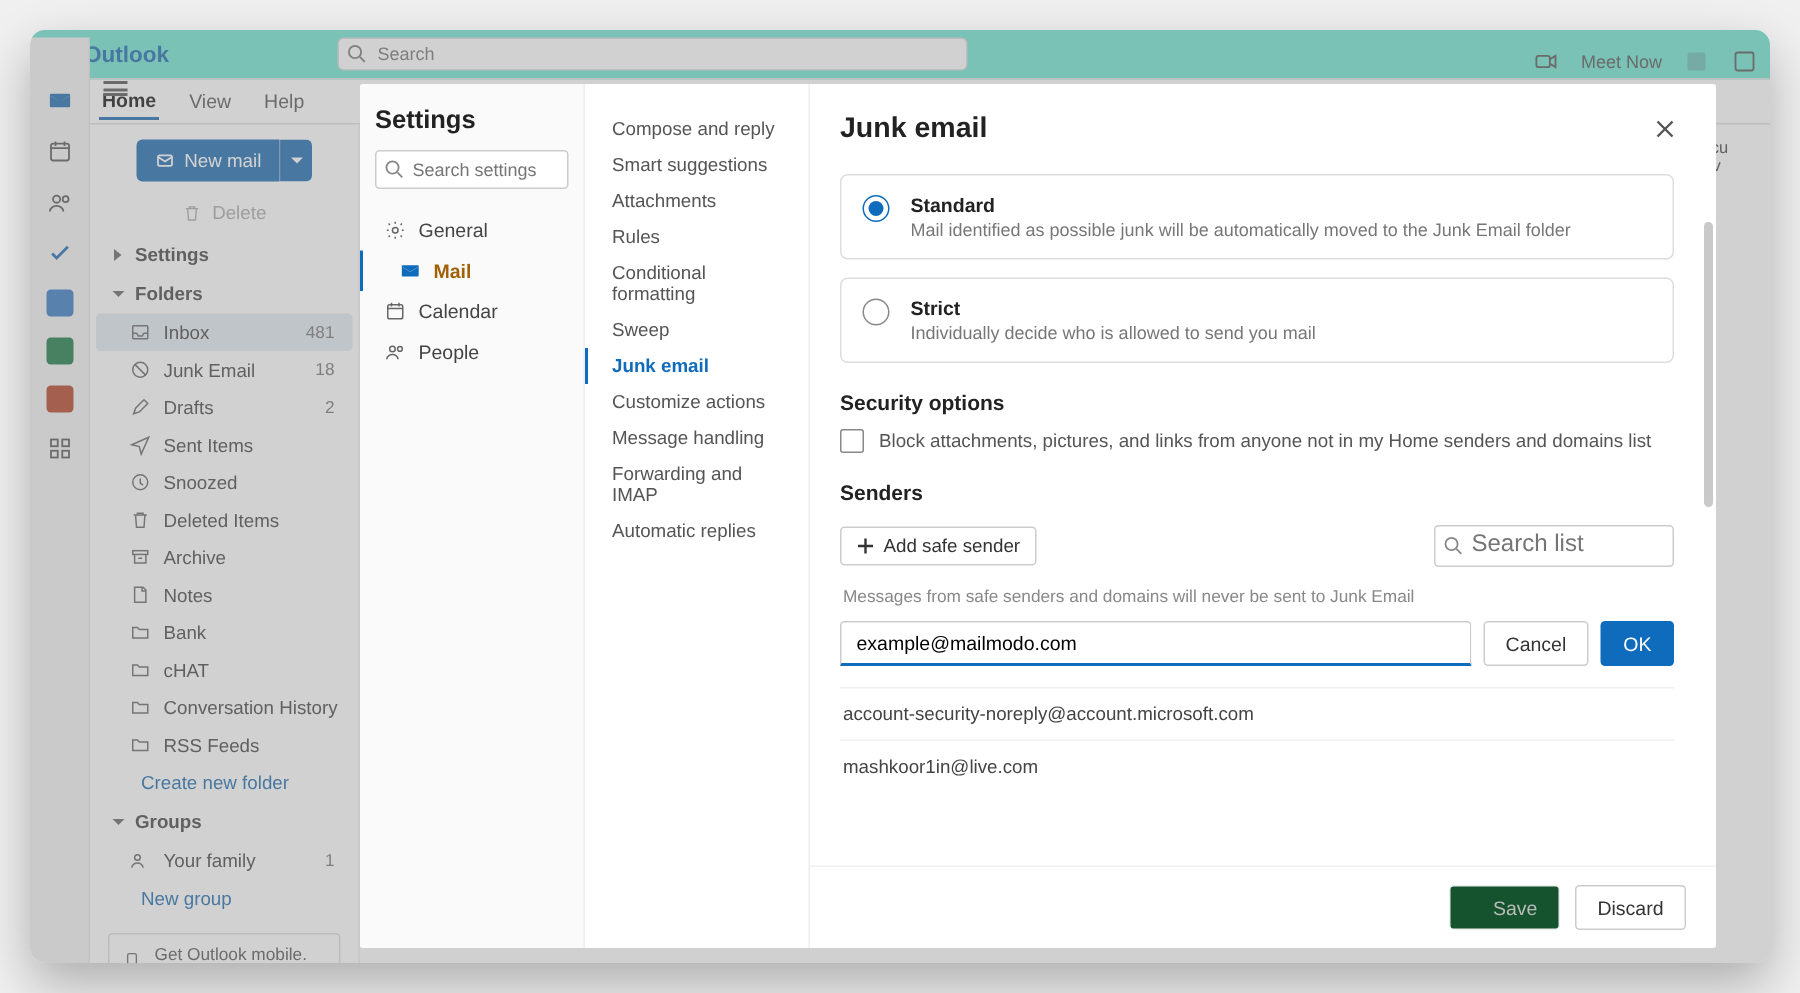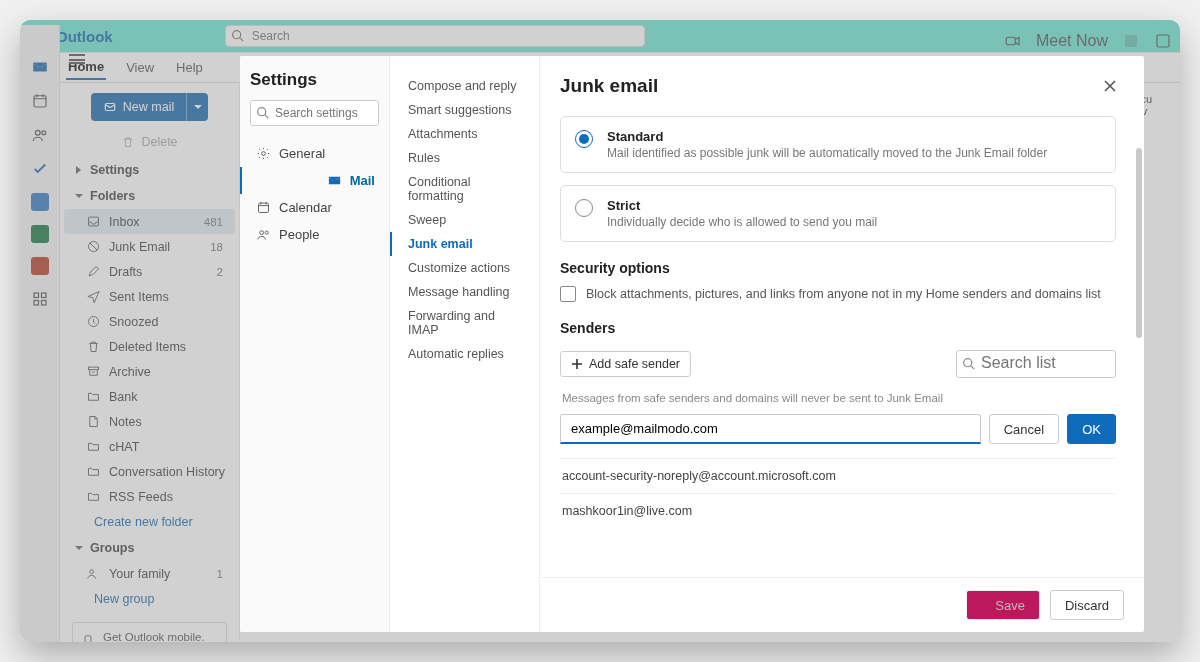--- a/index.html
+++ b/index.html
@@ -10,21 +10,21 @@
   
   .app-bg { position: absolute; inset: 0; filter: grayscale(.15); }
 
   .topbar { height: 28px; display: flex; align-items: center; background: #5eead4; padding: 16px 8px; gap: 12px; font-size: 13px; border-bottom: 1px solid #e5e5e5; }
   .topbar .grip { width: 16px; height: 16px; color: #666; }
   .topbar .brand { color: #0f6cbd; font-weight: 600; font-size: 15px; }
   .topbar .search { flex: 0 0 420px; margin-left: 100px; }
   .topbar .search-input { width: 100%; height: 22px; border: 1px solid #ddd; border-radius: 4px; background: #fff; padding: 0 8px 0 26px; font-size: 12px; color: #555; }
   .topbar .search-wrap { position: relative; width: 100%; }
   .topbar .search-wrap svg { position: absolute; left: 6px; top: 4px; width: 13px; height: 13px; color: #777; }
-  .topbar .right { margin-left: auto; display: flex; align-items: center; gap: 14px; color: #555; font-size: 16px; margin-top: 10px; }
+  .topbar .right { margin-left: auto; display: flex; align-items: center; gap: 14px; color: #555; font-size: 12px; margin-top: 10px; }
   .topbar .right svg { width: 18px; height: 18px; color: #555; }
 
   .ribbon { height: 30px; display: flex; align-items: center; gap: 18px; padding: 0 8px 0 46px; border-bottom: 1px solid #e0e0e0; font-size: 13px; }
   .ribbon .menu-ico { position:absolute; left:49px; top:34px; width:16px; height:10px; border-top:2px solid #555; border-bottom:2px solid #555;}
   .ribbon .menu-ico::after{content:'';position:absolute;top:3px;left:0;right:0;border-top:2px solid #555;}
   .ribbon .tab { color: #555; padding: 4px 2px; }
   .ribbon .tab.active { color: #111; border-bottom: 2px solid #0f6cbd; font-weight: 600; }
 
   .below { display:flex; height: calc(100% - 58px); }
   .rail { width: 40px; background: #f4f4f4; border-right: 1px solid #e5e5e5; display:flex; flex-direction:column; align-items:center; gap:14px; padding-top:32px; margin-top:-58px; height: calc(100% + 58px); position:relative; z-index:1;}
@@ -57,21 +57,21 @@
 
   
   .modal { position: absolute; left: 220px; top: 36px; right: 36px; bottom: 10px; background: #fff; display:flex; border-radius:2px; overflow:hidden;}
   .m-col1 { width: 150px; border-right: 1px solid #eee; padding: 14px 10px; background:#fafafa;}
   .m-col1 h2{font-size:17px;font-weight:600;color:#222;margin-bottom:10px;}
   .m-search{position:relative;margin-bottom:14px;}
   .m-search input{width:100%;height:26px;border:1px solid #ccc;border-radius:3px;font-size:12px;padding:0 8px 0 24px;}
   .m-search svg{position:absolute;left:6px;top:6px;width:13px;height:13px;color:#888;}
   .m-cat{display:flex;align-items:center;gap:8px;padding:6px 4px;font-size:13px;color:#444;border-left:2px solid transparent;}
   .m-cat svg{width:15px;height:15px;color:#666;}
-  .m-cat.active{font-weight:600;color:#0369a1;border-left:2px solid #0f6cbd;margin-left:-10px;padding-left:12px;justify-content:flex-end;}
+  .m-cat.active{font-weight:600;color:#a16207;border-left:2px solid #0f6cbd;margin-left:-10px;padding-left:24px;}
   .m-cat.active svg{color:#0f6cbd;}
 
   .m-col2{width:150px;border-right:1px solid #eee;padding:18px 0;}
   .m-sub{padding:5px 16px;font-size:12.5px;color:#555;border-left:2px solid transparent;}
   .m-sub.active{color:#0f6cbd;font-weight:600;border-left:2px solid #0f6cbd;}
 
   .m-main{flex:1;display:flex;flex-direction:column;position:relative;}
   .m-head{display:flex;align-items:center;padding:16px 20px;}
   .m-head h2{font-size:19px;font-weight:600;color:#222;}
   .m-close{margin-left:auto;width:28px;height:28px;display:flex;align-items:center;justify-content:center;color:#555;border:1px solid transparent;border-radius:3px;}
@@ -99,21 +99,21 @@
   .search-list svg{position:absolute;left:6px;top:7px;width:13px;height:13px;color:#888;}
 
   .hint{font-size:11.5px;color:#888;margin:14px 2px 10px;}
   .entry-row{display:flex;gap:8px;align-items:center;margin-bottom:14px;}
   .entry-row input{flex:1;height:30px;border:1px solid #ccc;border-bottom:2px solid #0f6cbd;border-radius:3px 3px 0 0;padding:0 10px;font-size:13px;}
   .btn{height:30px;padding:0 14px;border-radius:3px;font-size:13px;border:1px solid #ccc;background:#fff;color:#333;}
   .btn.primary{background:#0f6cbd;color:#fff;border-color:#0f6cbd;}
   .sender-line{padding:10px 2px;font-size:12.5px;color:#444;border-top:1px solid #f0f0f0;}
 
   .m-footer{display:flex;justify-content:flex-end;gap:10px;padding:12px 20px;border-top:1px solid #eef0f2;}
-  .btn.ghost{color:#bbb;border-color:#eee;background:#be185d;padding-left:28px;}
+  .btn.ghost{color:#bbb;border-color:#eee;background:#14532d;padding-left:28px;}
 
   .scroll-thumb{position:absolute;right:2px;top:92px;width:6px;height:190px;background:#c9c9c9;border-radius:3px;}
 </style>
 </head>
 <body>
 
 <div class="card-wrap">
 <div class="app-bg">
 
   <div class="topbar">
@@ -283,29 +283,29 @@
             </div>
             <div class="folder-item">
               <svg viewBox="0 0 24 24" fill="none" stroke="currentColor" stroke-width="1.6">
                 <rect x="4" y="5" width="16" height="4"></rect>
                 <path d="M6 9v9h12V9M10 13h4"></path>
               </svg>
               <span>Archive</span>
             </div>
             <div class="folder-item">
               <svg viewBox="0 0 24 24" fill="none" stroke="currentColor" stroke-width="1.6">
+                <path d="M6 4h9l3 3v13H6z M14 4v4h4"></path>
+              </svg>
+              <span>Notes</span>
+            </div>
+            <div class="folder-item">
+              <svg viewBox="0 0 24 24" fill="none" stroke="currentColor" stroke-width="1.6">
                 <path d="M4 7h5l2 2h9v9H4z"></path>
               </svg>
               <span>Bank</span>
-            </div>
-            <div class="folder-item">
-              <svg viewBox="0 0 24 24" fill="none" stroke="currentColor" stroke-width="1.6">
-                <path d="M6 4h9l3 3v13H6z M14 4v4h4"></path>
-              </svg>
-              <span>Notes</span>
             </div>
             <div class="folder-item">
               <svg viewBox="0 0 24 24" fill="none" stroke="currentColor" stroke-width="1.6">
                 <path d="M4 7h5l2 2h9v9H4z"></path>
               </svg>
               <span>cHAT</span>
             </div>
             <div class="folder-item">
               <svg viewBox="0 0 24 24" fill="none" stroke="currentColor" stroke-width="1.6">
                 <path d="M4 7h5l2 2h9v9H4z"></path>

